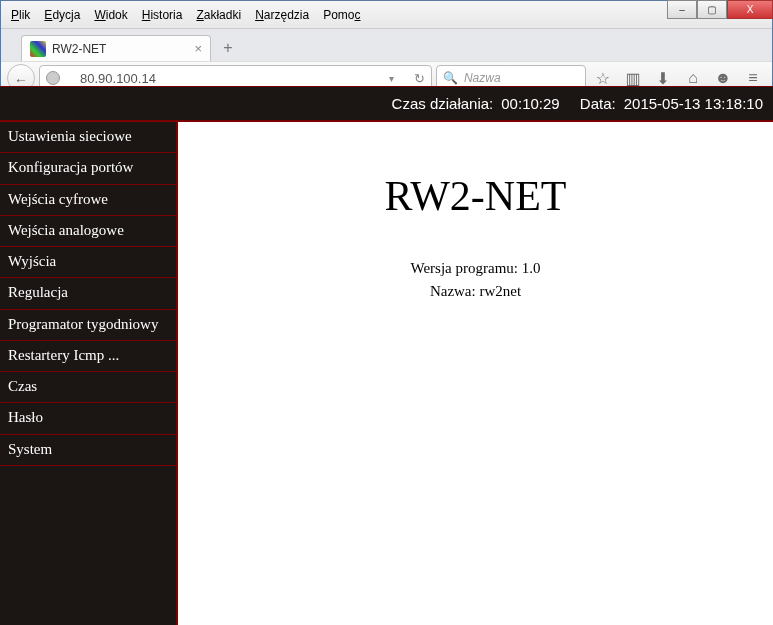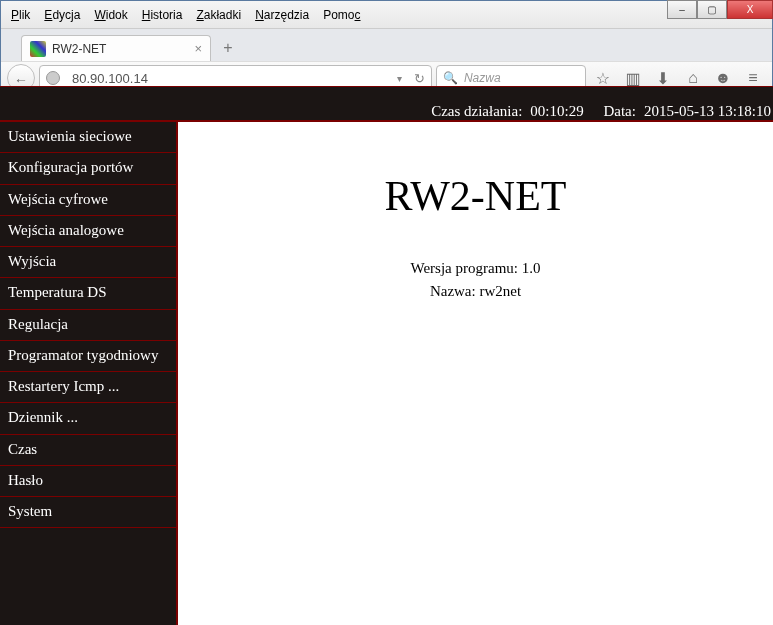--- a/index.html
+++ b/index.html
@@ -111,21 +111,21 @@
   }
   .urlbar {
     flex: 1 1 300px;
     height:26px;
     border:1px solid #bbb;
     border-radius:4px;
     background:#fff;
     display:flex;
     align-items:center;
     padding:0 6px;
-    gap:12px;
+    gap:20px;
     font-size:13px;
     color:#666;
   }
   .urlbar .globe {
     width:14px;height:14px;border-radius:50%;
     background:#ccc;border:1px solid #999;
   }
   .urlbar .url-text { flex:1; color:#555; }
   .urlbar .reload { color:#888; }
   .urlbar .dd { color:#888; font-size:10px; margin-left:4px; }
@@ -150,27 +150,27 @@
     left:0;right:0;bottom:0;
     background:#fff;
     display:flex;
     flex-direction:column;
   }
   .topstrip {
     background:#1b1514;
     color:#fff;
     height:36px;
     display:flex;
-    align-items:flex-end;
+    align-items:center;
     justify-content:flex-end;
-    padding:0 2px;
+    padding:0 10px;
     border-top:1px solid #7a0000;
     border-bottom:2px solid #7a0000;
     font-size:15px;
-    font-family: Liberation Serif, serif;
+    font-family: Liberation Sans, sans-serif;
     gap:8px;
   }
   .content-row {
     flex:1;
     display:flex;
     min-height:0;
   }
   .sidebar {
     width:178px;
     background:#1b1514;
@@ -259,25 +259,23 @@
     <span>Data:</span>
     <span>2015-05-13 13:18:10</span>
   </div>
   <div class="content-row">
     <div class="sidebar">
       <div class="side-item">Ustawienia sieciowe</div>
       <div class="side-item">Konfiguracja portów</div>
       <div class="side-item">Wejścia cyfrowe</div>
       <div class="side-item">Wejścia analogowe</div>
       <div class="side-item">Wyjścia</div>
-      <div class="side-item">Temperatura DS</div>
       <div class="side-item">Regulacja</div>
       <div class="side-item">Programator tygodniowy</div>
       <div class="side-item">Restartery Icmp ...</div>
-      <div class="side-item">Dziennik ...</div>
       <div class="side-item">Czas</div>
       <div class="side-item">Hasło</div>
       <div class="side-item">System</div>
     </div>
     <div class="main">
       <h1>RW2-NET</h1>
       <p>
         <span>Wersja programu:</span>
         <span>1.0</span>
       </p>

